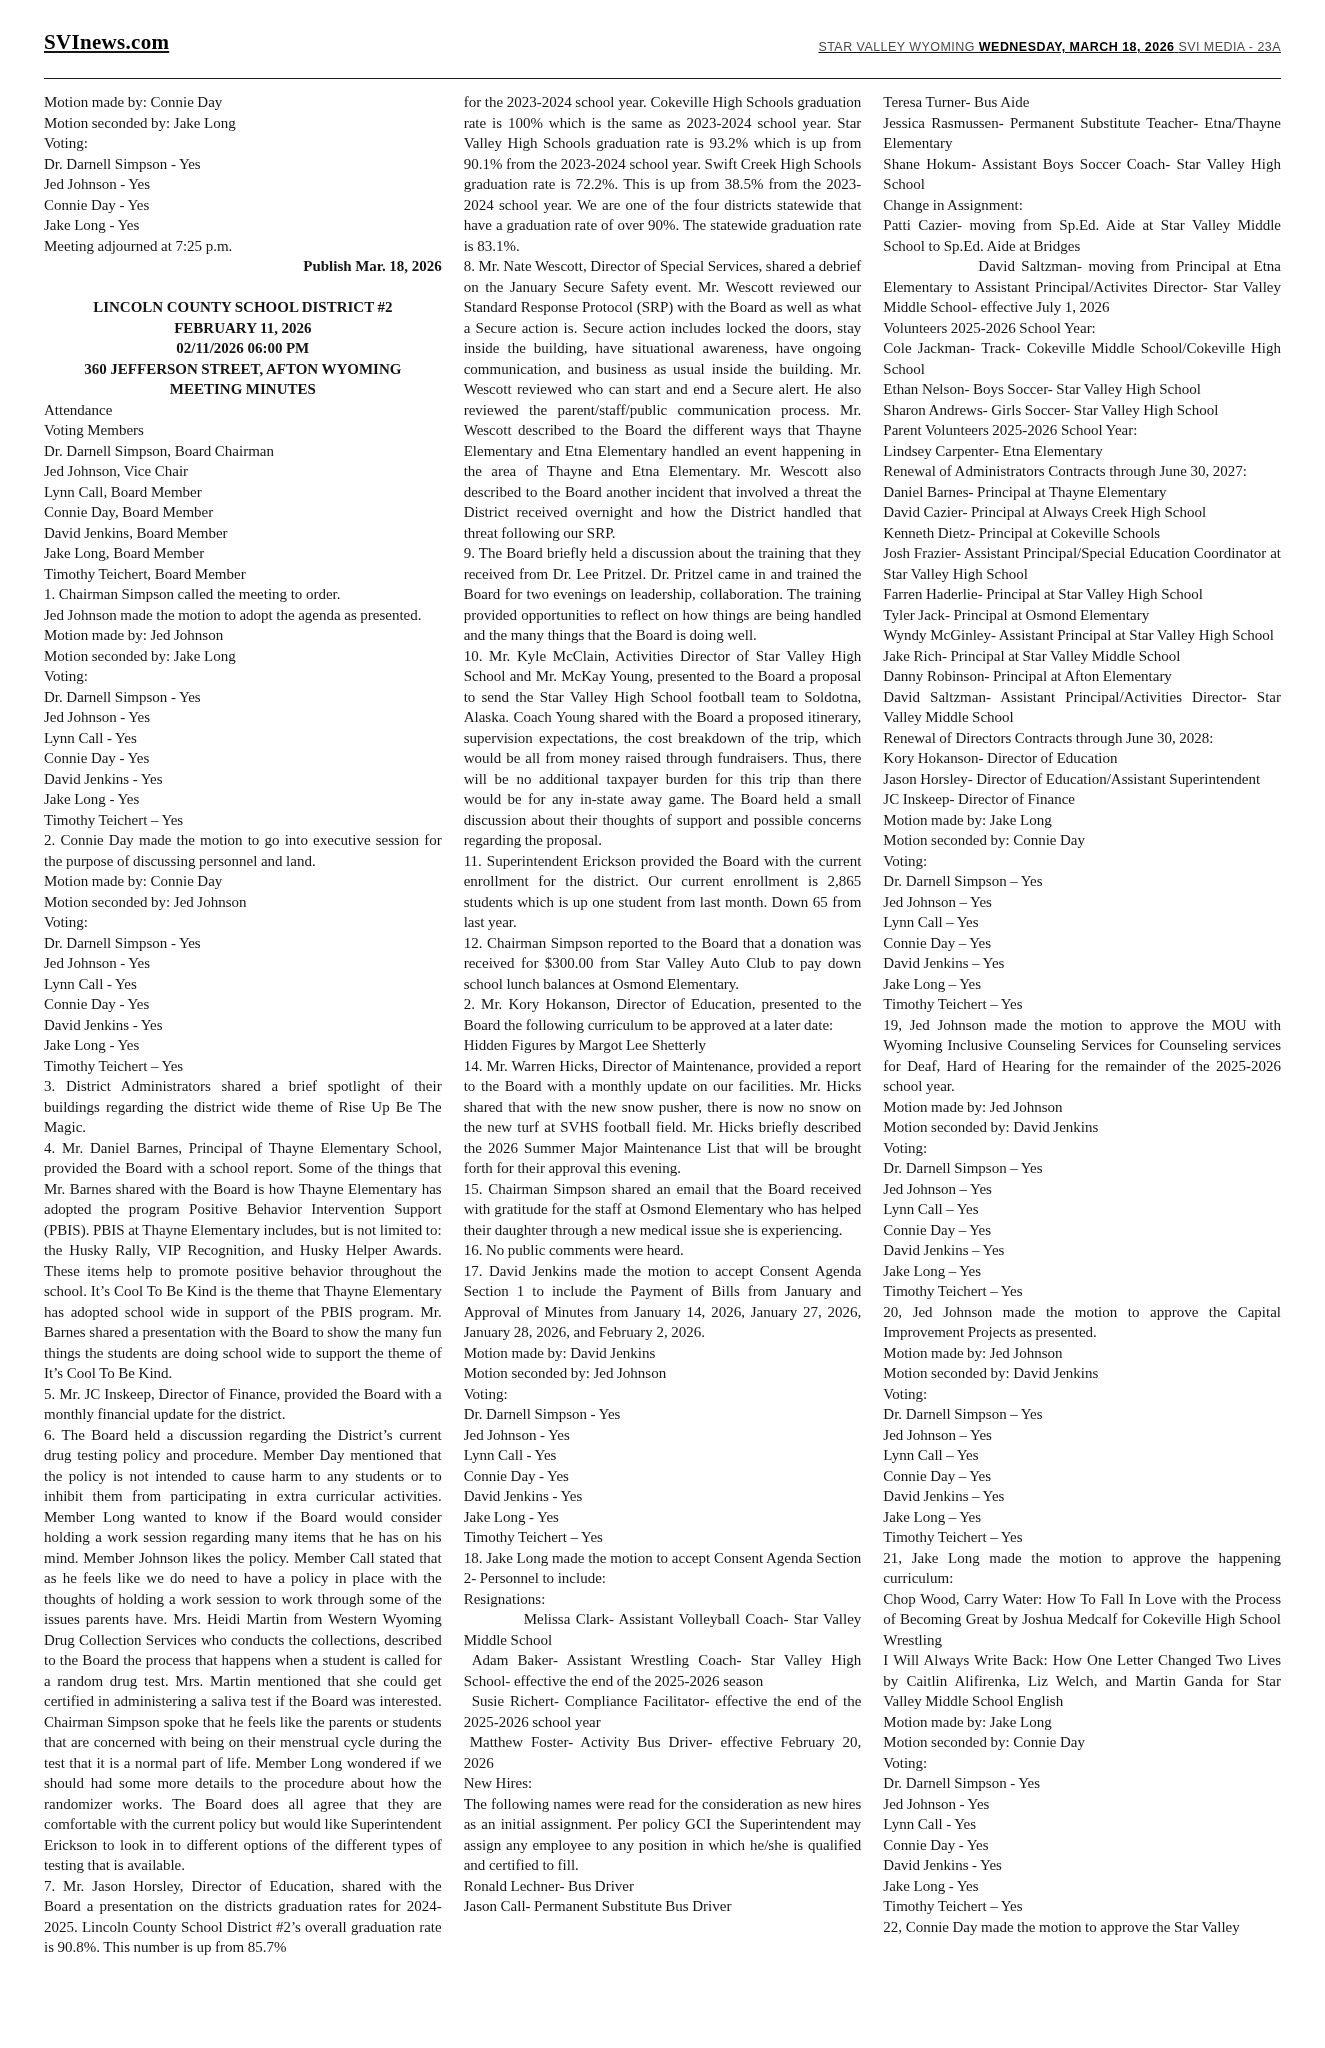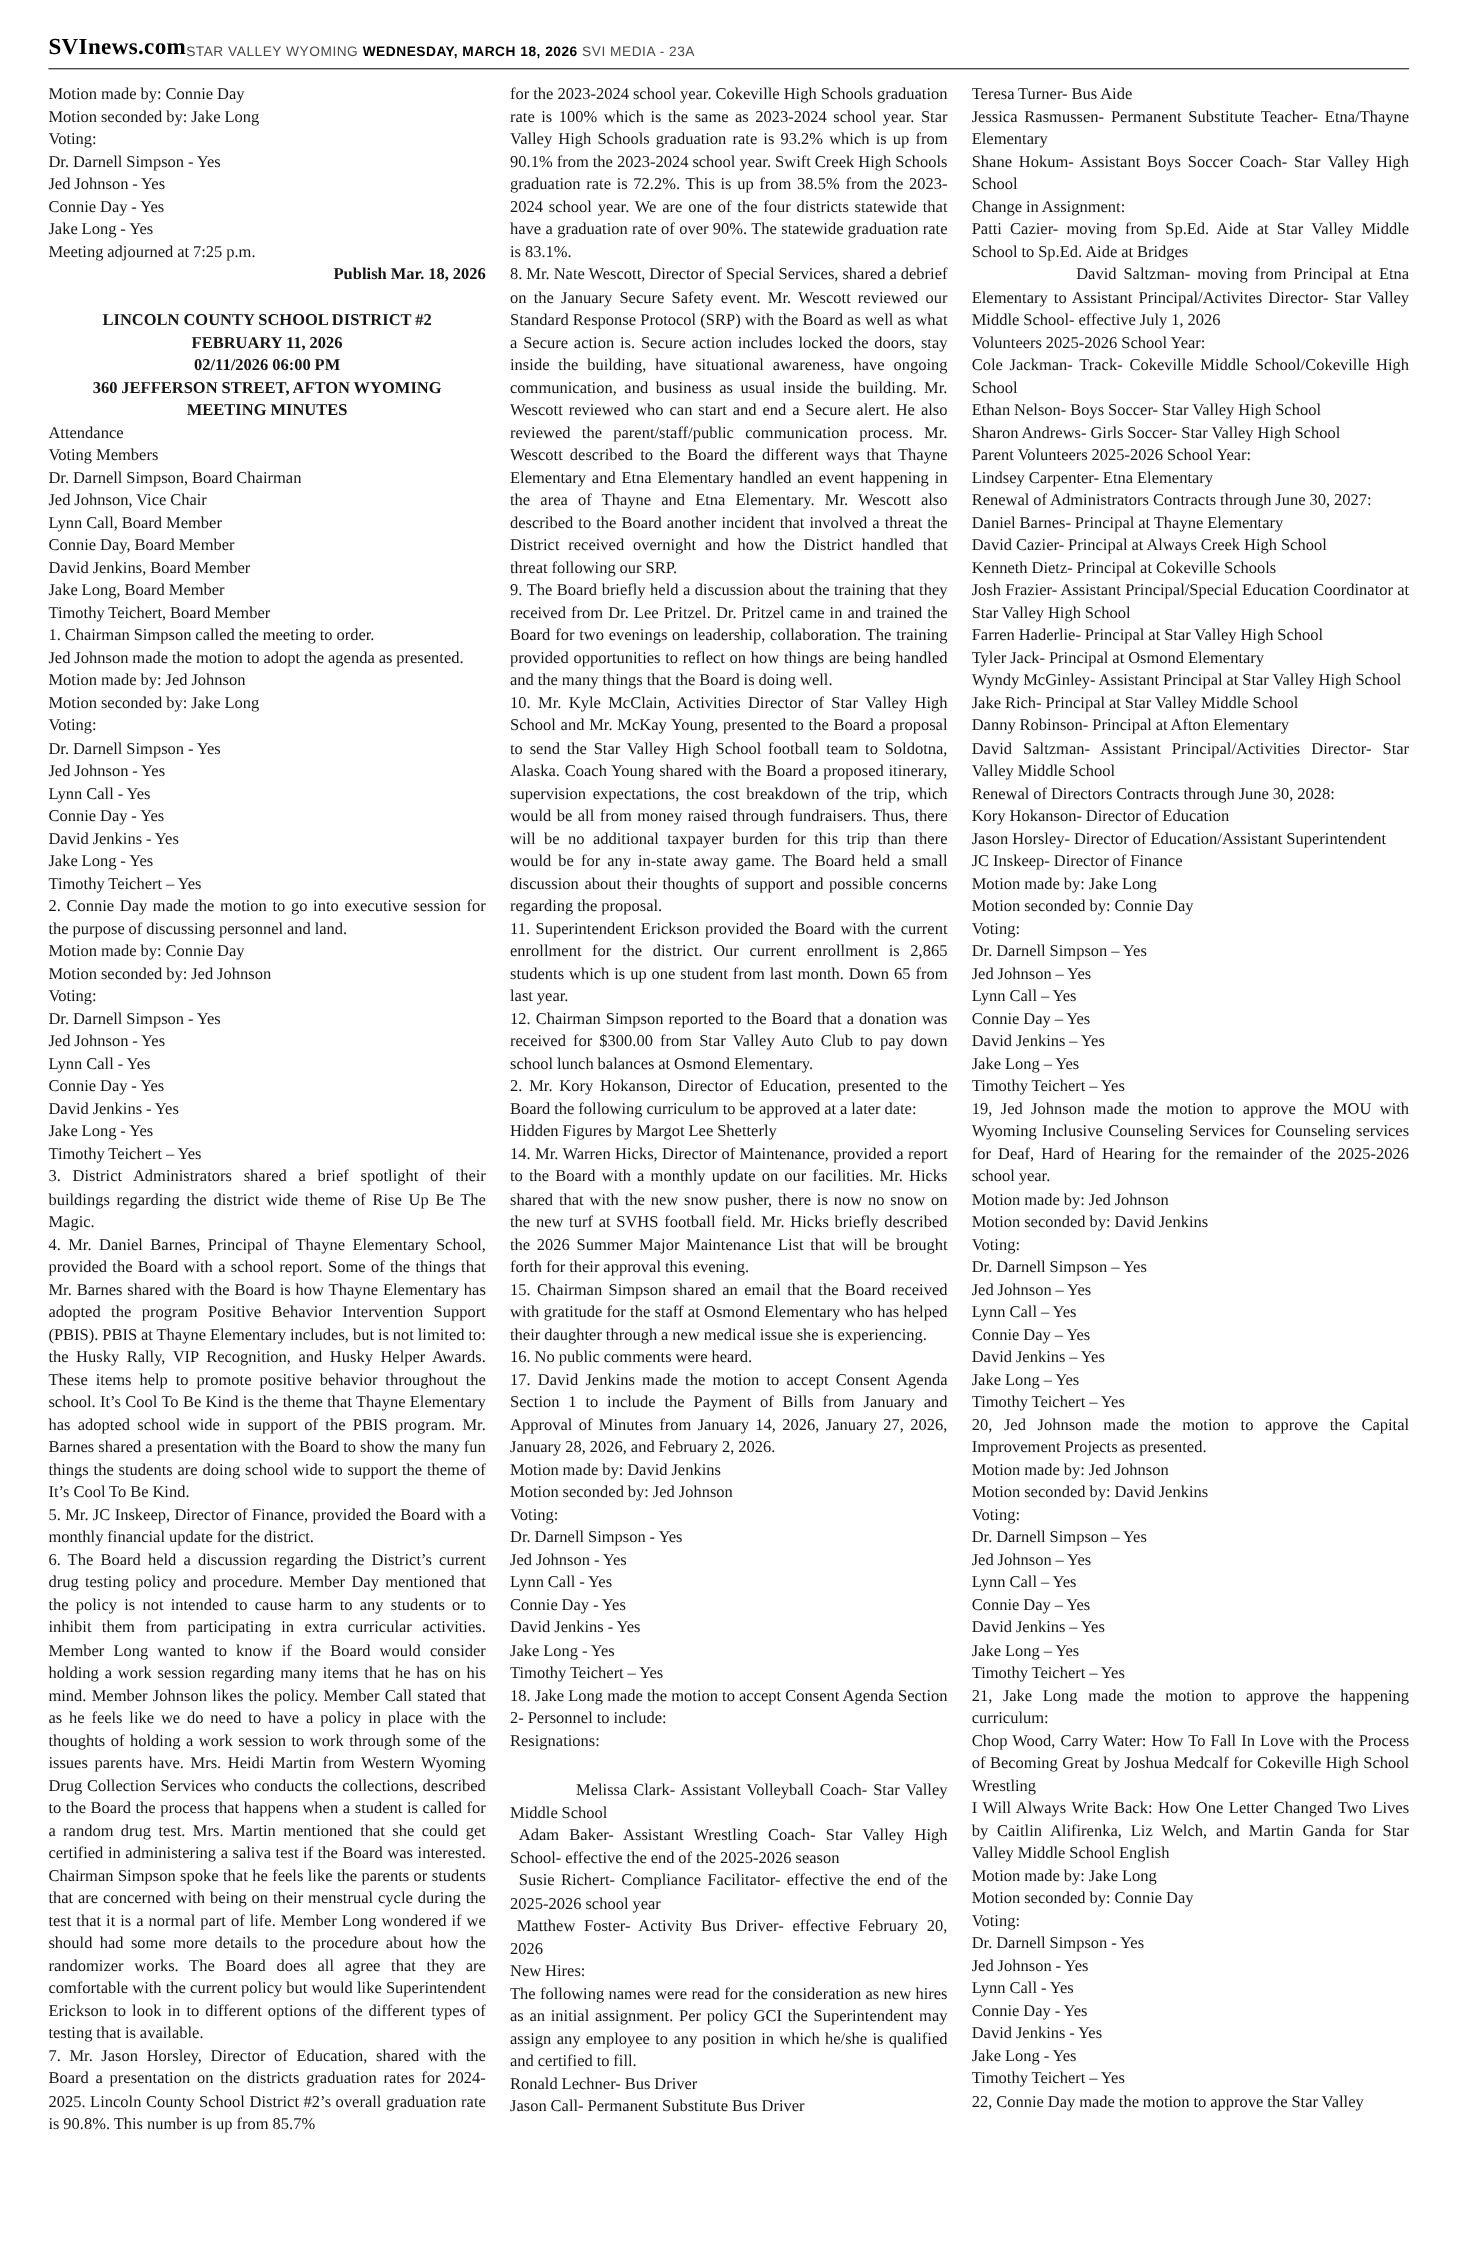--- a/index.html
+++ b/index.html
@@ -6,23 +6,24 @@
   html, body { background:#ffffff; }
   body {
     width:1325px; height:2048px; overflow:hidden;
     font-family:"Liberation Serif", serif;
     color:#151515;
     -webkit-font-smoothing:antialiased;
   }
   .page { padding:30px 44px 0 44px; }
 
   .masthead {
-    display:flex; justify-content:flex-start; align-items:flex-end;
-    padding-bottom:7px;
+    display:flex; justify-content:space-between; align-items:flex-end;
+    padding-bottom:23px;
     border-bottom:1.5px solid #1c1c1c;
+    text-decoration:underline;
   }
   .site {
     font-size:21px; font-weight:bold; letter-spacing:.3px; color:#000;
   }
   .issue {
     font-family:"Liberation Sans", sans-serif;
     font-size:12.5px; letter-spacing:.45px; color:#4a4a4a;
     padding-bottom:1px;
   }
   .issue .issue-date { color:#000; font-weight:bold; }
@@ -128,21 +129,21 @@
         <p class="para">Voting:</p>
         <p class="para">Dr. Darnell Simpson - Yes</p>
         <p class="para">Jed Johnson - Yes</p>
         <p class="para">Lynn Call - Yes</p>
         <p class="para">Connie Day - Yes</p>
         <p class="para">David Jenkins - Yes</p>
         <p class="para">Jake Long - Yes</p>
         <p class="para">Timothy Teichert – Yes</p>
         <p class="para">18. Jake Long made the motion to accept Consent Agenda Section 2- Personnel to include:</p>
         <p class="para">Resignations:</p>
-        <p class="para" style="text-indent: 60px; margin-top: 25px;">Melissa Clark- Assistant Volleyball Coach- Star Valley Middle School</p>
+        <p class="para" style="text-indent: 60px;">Melissa Clark- Assistant Volleyball Coach- Star Valley Middle School</p>
         <p class="para" style="text-indent: 8px;">Adam Baker- Assistant Wrestling Coach- Star Valley High School- effective the end of the 2025-2026 season</p>
         <p class="para" style="text-indent: 8px;">Susie Richert- Compliance Facilitator- effective the end of the 2025-2026 school year</p>
         <p class="para" style="text-indent: 6px;">Matthew Foster- Activity Bus Driver- effective February 20, 2026</p>
         <p class="para">New Hires:</p>
         <p class="para">The following names were read for the consideration as new hires as an initial assignment.  Per policy GCI the Superintendent may assign any employee to any position in which he/she is qualified and certified to fill.</p>
         <p class="para">Ronald Lechner- Bus Driver</p>
         <p class="para">Jason Call- Permanent Substitute Bus Driver</p>
       </div>
     <div class="col">
         <p class="para">Teresa Turner- Bus Aide</p>

